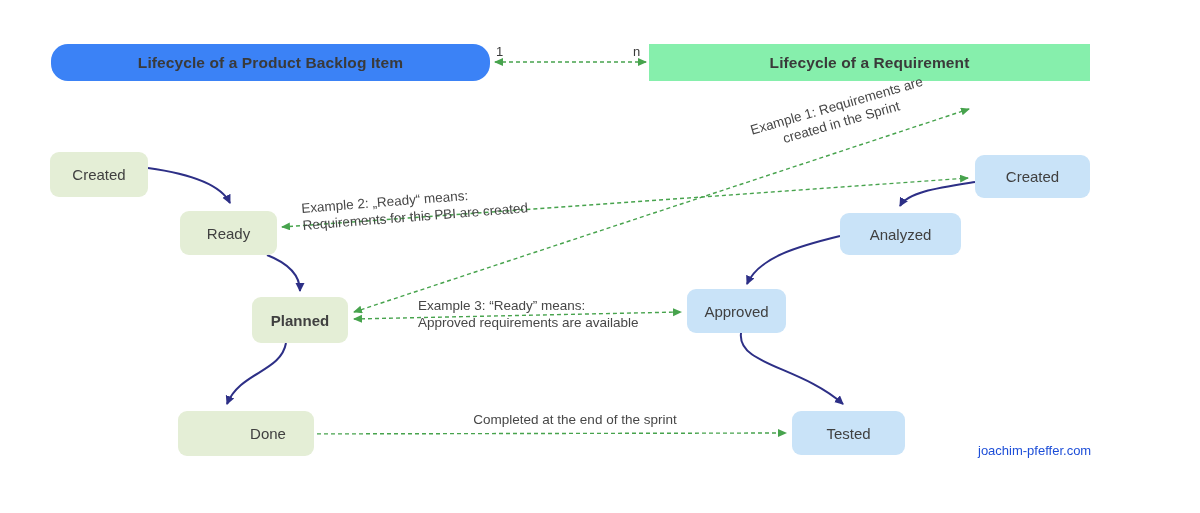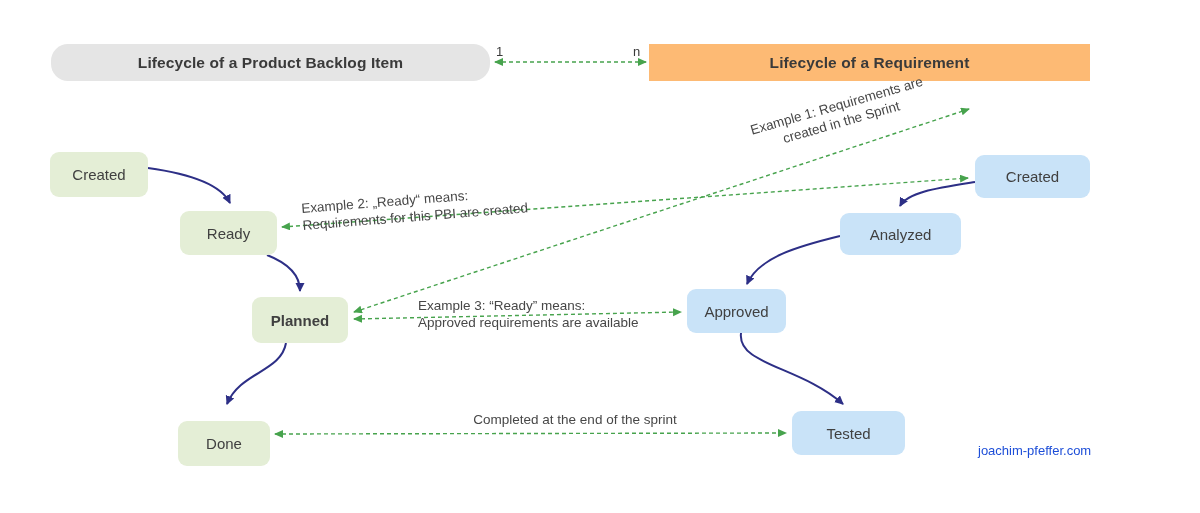--- a/index.html
+++ b/index.html
@@ -6,22 +6,22 @@
   .canvas {
     position:relative; width:1200px; height:513px; background:#ffffff;
     font-family:"Liberation Sans", sans-serif; overflow:hidden;
   }
   svg.arrows { position:absolute; left:0; top:0; width:1200px; height:513px; }
 
   .hdr {
     position:absolute; height:37px; display:flex; align-items:center; justify-content:center;
     font-weight:700; font-size:15.5px; color:#3a3a3a; letter-spacing:.1px;
   }
-  .hdr.green { background:#e5e5e5;border-radius:17px; }
-  .hdr.blue  { background:#fdba74; }
+  .hdr.green { background:#3b82f6;border-radius:17px; }
+  .hdr.blue  { background:#86efac; }
 
   .state {
     position:absolute; border-radius:9px; display:flex; align-items:center; justify-content:center;
     font-size:15px; color:#404040;
   }
   .state.green { background:#e4eed6; }
   .state.blue  { background:#c9e3f8; }
 
   .note { position:absolute; font-size:13.5px; color:#474747; line-height:1.28; white-space:nowrap; }
   .note.center { text-align:center; }
@@ -66,21 +66,21 @@
 
   <div class="hdr green" style="left:51px; top:44px; width:439px;">Lifecycle of a Product Backlog Item</div>
   <div class="hdr blue" style="left:649px; top:44px; width:441px;">Lifecycle of a Requirement</div>
 
   <div class="mult" style="left:496px; top:44px;">1</div>
   <div class="mult" style="left:633px; top:44px;">n</div>
 
   <div class="state green" style="left:50px;  top:152px; width:98px; height:45px;">Created</div>
   <div class="state green" style="left:180px; top:211px; width:97px; height:44px;text-align:right;">Ready</div>
   <div class="state green" style="left:252px; top:297px; width:96px; height:46px;font-weight:bold;">Planned</div>
-  <div class="state green" style="left:178px; top:421px; width:92px; height:45px;">Done</div>
+  <div class="state green" style="left:178px; top:411px; width:92px; height:45px;padding-left:44px;">Done</div>
 
   <div class="state blue" style="left:975px; top:155px; width:115px; height:43px;">Created</div>
   <div class="state blue" style="left:840px; top:213px; width:121px; height:42px;">Analyzed</div>
   <div class="state blue" style="left:687px; top:289px; width:99px; height:44px;">Approved</div>
   <div class="state blue" style="left:792px; top:411px; width:113px; height:44px;">Tested</div>
 
   <div class="note center rot16" style="left:733px; top:97px; width:212px;">
     <div>Example 1: Requirements are</div>
     <div>created in the Sprint</div>
   </div>

